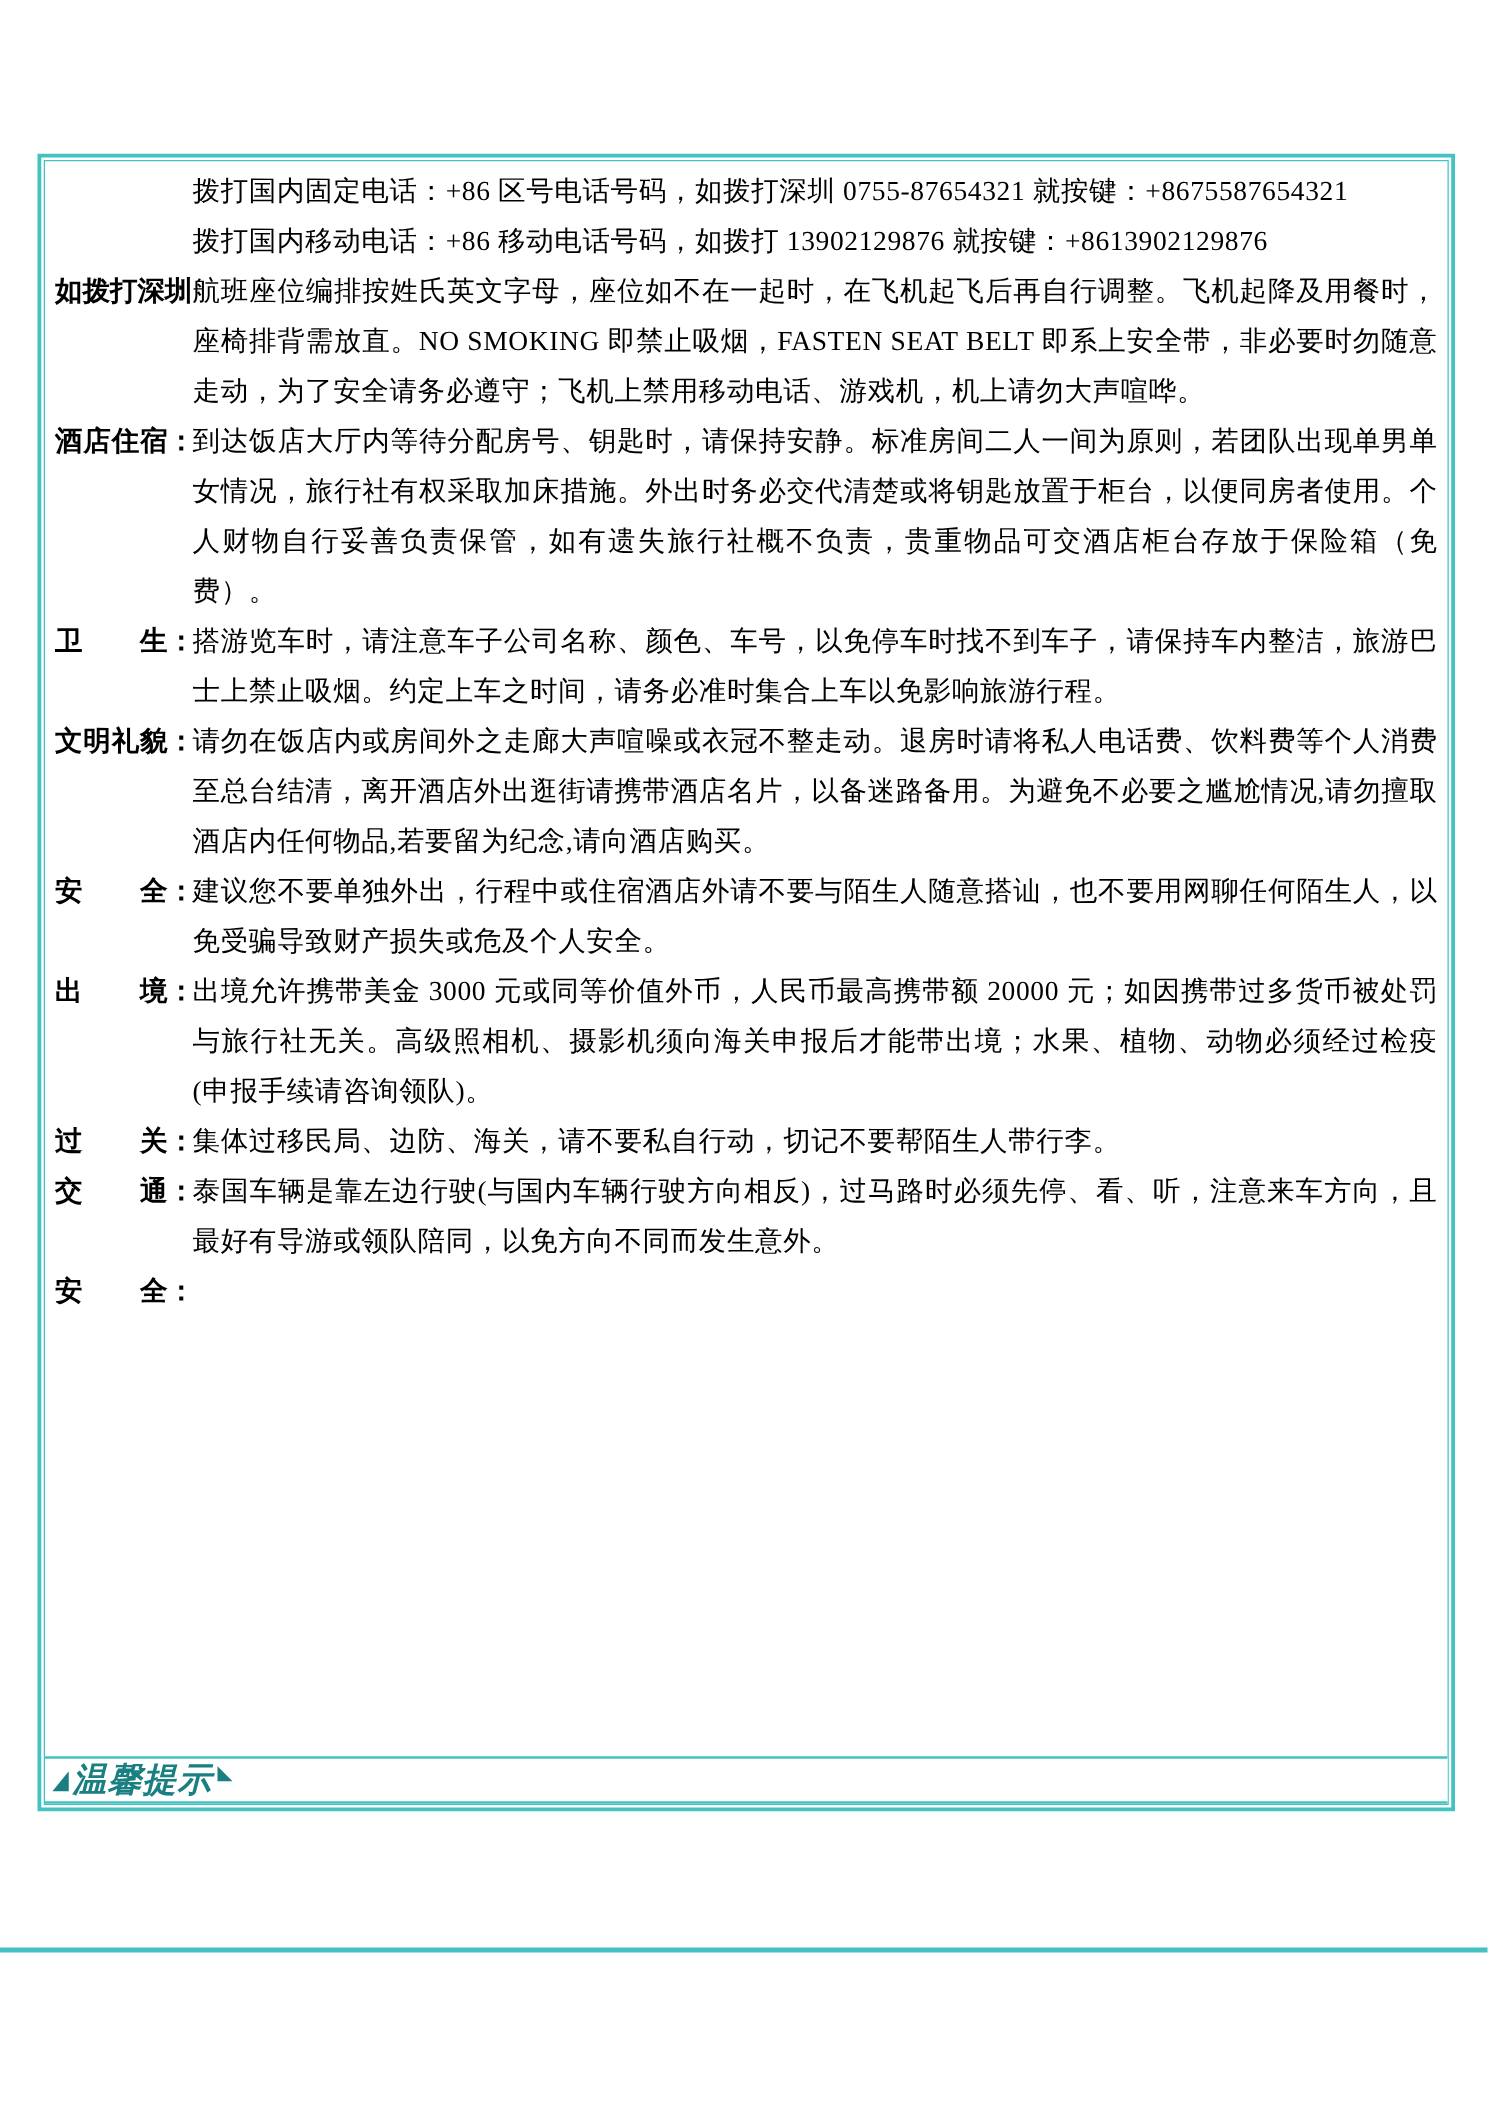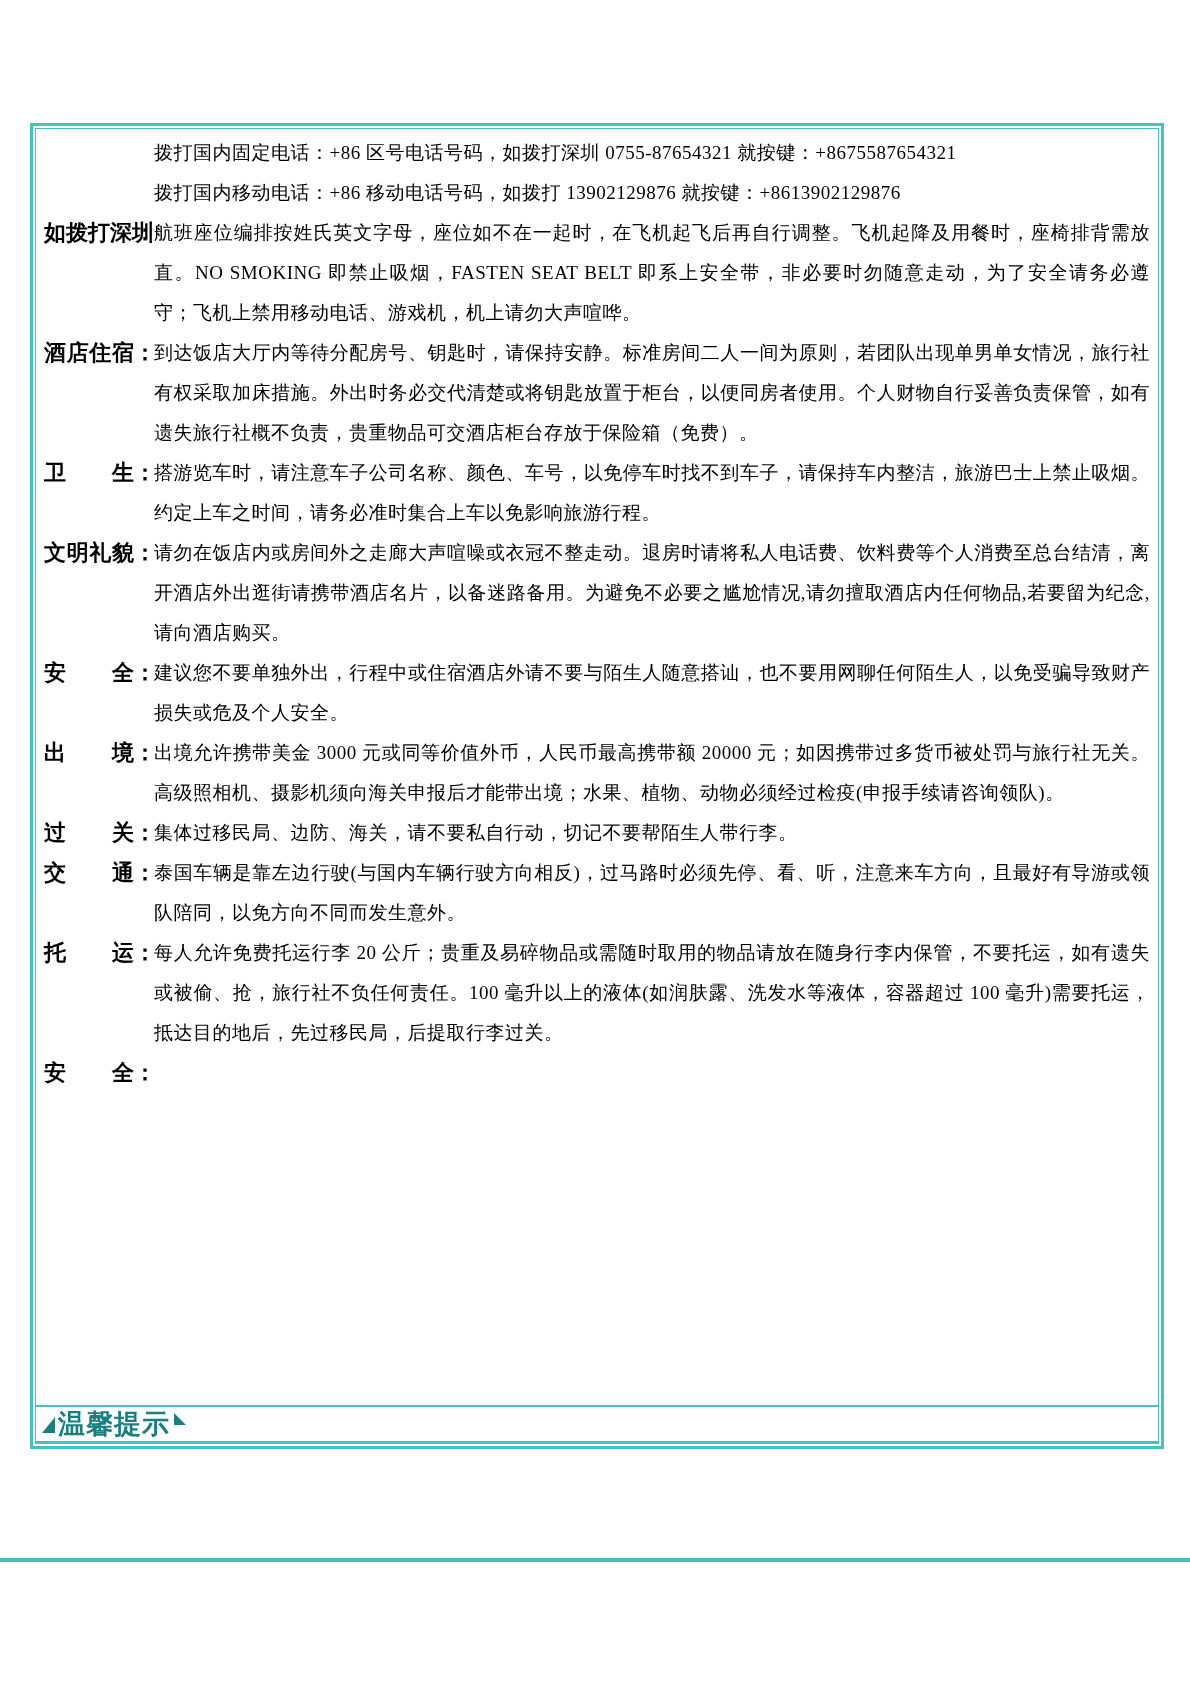--- a/index.html
+++ b/index.html
@@ -30,30 +30,30 @@
   .label-cell{
     flex:none;width:112px;box-sizing:border-box;padding-left:2px;
     font-weight:bold;font-size:22px;line-height:40px;white-space:nowrap;
   }
   .lbl{
     display:inline-block;width:90px;
     text-align:justify;text-align-last:justify;
   }
   .colon{display:inline-block;}
   .text-cell{
-    flex:1;font-size:19px;line-height:40px;letter-spacing:0.5px;
+    flex:1;font-size:22px;line-height:40px;letter-spacing:0.5px;
     text-align:justify;word-break:break-all;
   }
 
   
   .tips-header{
     border-top:2px solid var(--border-c,#44c2c2);
     border-bottom:2px solid var(--border-c,#44c2c2);
     height:38px;box-sizing:border-box;
-    display:flex;align-items:center;padding-left:6px;background:#fff;
+    display:flex;align-items:center;padding-left:6px;background:#fff;font-style:italic;
   }
   .tips-title{
     display:flex;align-items:center;
     font-family:"DejaVu Sans","Liberation Sans",sans-serif;
     font-weight:bold;font-size:27px;letter-spacing:1px;
     color:var(--heading-c,#1a7f81);
   }
   .tri-left{
     width:0;height:0;margin-right:3px;margin-top:2px;
     border-left:13px solid transparent;
@@ -136,24 +136,20 @@
         <div class="row">
           <div class="label-cell"><span class="lbl">过关</span><span class="colon">：</span></div>
           <div class="text-cell">集体过移民局、边防、海关，请不要私自行动，切记不要帮陌生人带行李。</div>
         </div>
 
         <div class="row">
           <div class="label-cell"><span class="lbl">交通</span><span class="colon">：</span></div>
           <div class="text-cell">泰国车辆是靠左边行驶(与国内车辆行驶方向相反)，过马路时必须先停、看、听，注意来车方向，且最好有导游或领队陪同，以免方向不同而发生意外。</div>
         </div>
 
-        <div class="row">
-          <div class="label-cell"><span class="lbl">托运</span><span class="colon">：</span></div>
-          <div class="text-cell">每人允许免费托运行李 20 公斤；贵重及易碎物品或需随时取用的物品请放在随身行李内保管，不要托运，如有遗失或被偷、抢，旅行社不负任何责任。100 毫升以上的液体(如润肤露、洗发水等液体，容器超过 100 毫升)需要托运，抵达目的地后，先过移民局，后提取行李过关。</div>
-        </div>
 
         <div class="row">
           <div class="label-cell"><span class="lbl">安全</span><span class="colon">：</span></div>
         </div>
 
       </div>
 
       <div class="tips-header">
         <div class="tips-title">
           <span class="tri-left"></span>

